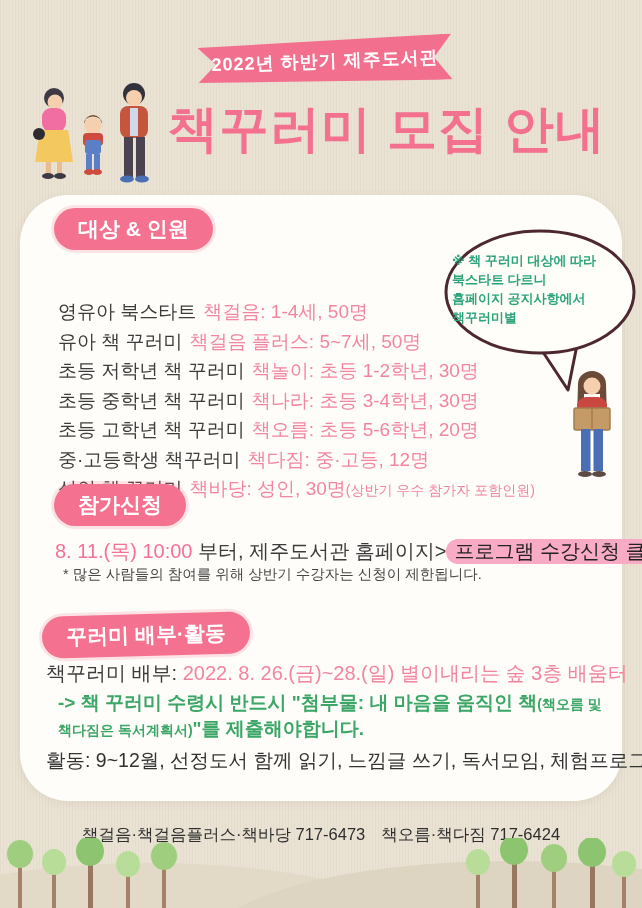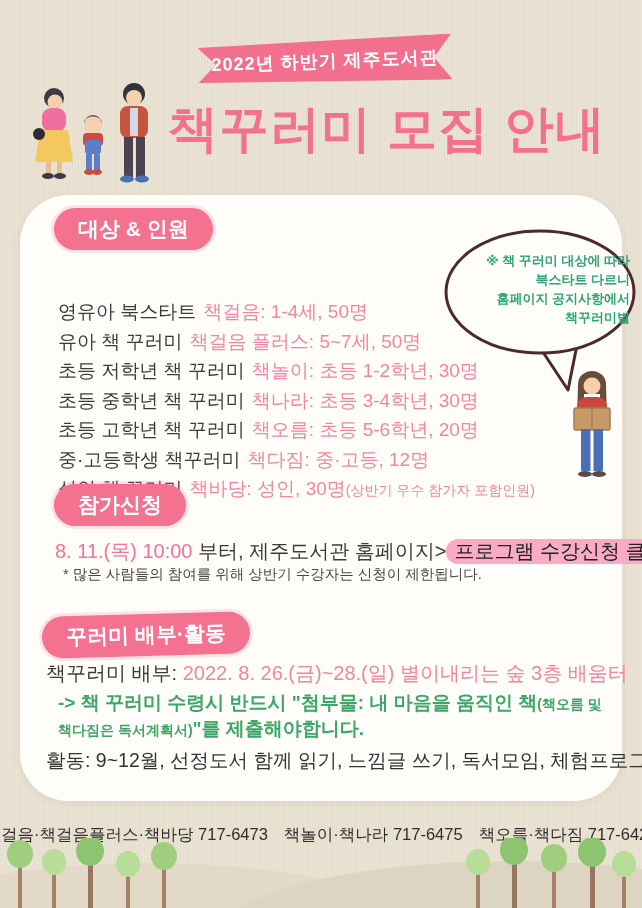--- a/index.html
+++ b/index.html
@@ -48,21 +48,21 @@
   
   .rows{left:58px;top:254px;width:430px;margin-top:45px;}
   .row{height:29.5px;white-space:nowrap;font-size:19px;}
   .row-label{color:#3b3b3b;margin-right:7px;}
   .row-value{color:#f285a0;}
   .row-note{color:#f285a0;font-size:14px;}
 
   
   .bubble-svg{left:440px;top:228px;width:200px;height:170px;}
   .bubble-text{
-    left:452px;top:252px;width:178px;text-align:right;
+    left:452px;top:252px;width:178px;text-align:left;
     color:#2ba47c;font-size:13px;font-weight:700;line-height:1.45;
   }
 
   
   .girl-svg{left:552px;top:368px;width:80px;height:115px;}
 
   
   .family-svg{left:26px;top:82px;width:145px;height:105px;}
 
   
@@ -187,21 +187,20 @@
 <div class="abs dist-line">
   <span class="dist-label">책꾸러미 배부: </span><span class="dist-value">2022. 8. 26.(금)~28.(일) 별이내리는 숲 3층 배움터</span>
 </div>
 <div class="abs green-para">
   <span>-&gt; 책 꾸러미 수령시 반드시 "첨부물: 내 마음을 움직인 책</span><span class="green-small">(책오름 및 책다짐은 독서계획서)</span><span>"를 제출해야합니다.</span>
 </div>
 <div class="abs activity-line">활동: 9~12월, 선정도서 함께 읽기, 느낌글 쓰기, 독서모임, 체험프로그램 등</div>
 
 <div class="abs contacts">
   <span>책걸음·책걸음플러스·책바당 717-6473</span>
-  <span>책놀이·책나라 717-6475</span>
   <span>책오름·책다짐 717-6424</span>
 </div>
 
 <svg class="abs scenery-svg" viewBox="0 0 642 70" preserveAspectRatio="none">
   <ellipse cx="150" cy="100" rx="280" ry="75" fill="#e2d9c6"></ellipse>
   <ellipse cx="510" cy="105" rx="300" ry="82" fill="#ddd4c1"></ellipse>
 
   <rect x="18" y="18" width="4" height="52" fill="#a4826a"></rect>
   <ellipse cx="20" cy="16" rx="13" ry="14" fill="#9fcf7e"></ellipse>
   <rect x="52" y="28" width="4" height="42" fill="#a4826a"></rect>

